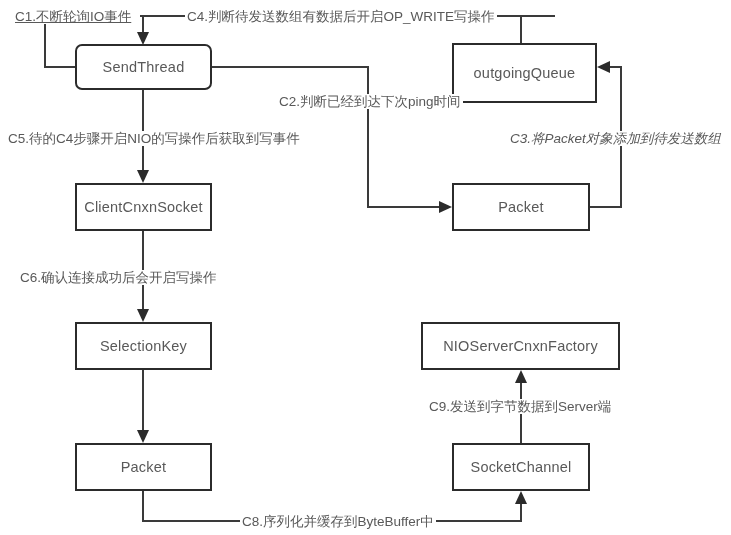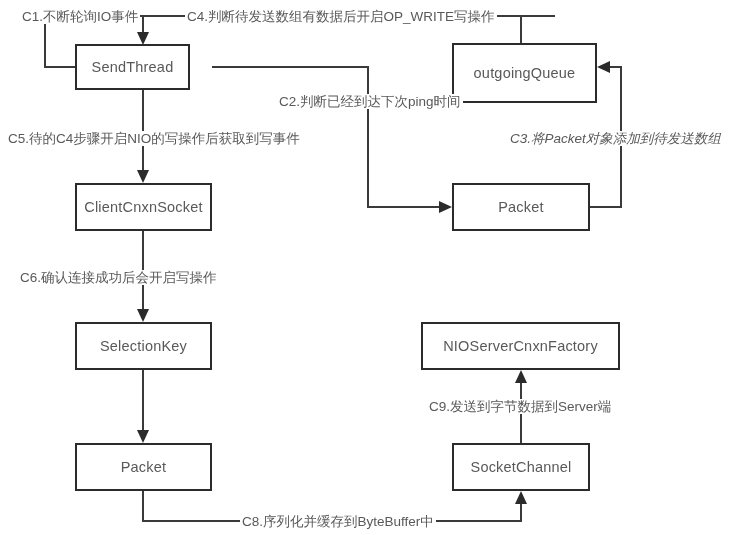--- a/index.html
+++ b/index.html
@@ -86,21 +86,21 @@
     <polygon points="143,443 137,430 149,430"></polygon>
 
     <path d="M 143 491 L 143 521 L 521 521 L 521 500"></path>
     <polygon points="521,491 515,504 527,504"></polygon>
 
     <path d="M 521 443 L 521 379"></path>
     <polygon points="521,370 515,383 527,383"></polygon>
 
   </svg>
 
-  <div class="node" style="left:75px; top:44px; width:115px; height:46px;">
+  <div class="node" style="left:75px; top:44px; width:137px; height:46px;border-radius:7px;">
     <span>SendThread</span>
   </div>
 
   <div class="node" style="left:452px; top:43px; width:145px; height:60px;">
     <span>outgoingQueue</span>
   </div>
 
   <div class="node" style="left:75px; top:183px; width:137px; height:48px;">
     <span>ClientCnxnSocket</span>
   </div>
@@ -118,21 +118,21 @@
   </div>
 
   <div class="node" style="left:75px; top:443px; width:137px; height:48px;">
     <span>Packet</span>
   </div>
 
   <div class="node" style="left:452px; top:443px; width:138px; height:48px;">
     <span>SocketChannel</span>
   </div>
 
-  <div class="edge-label" style="left:20px; top:9px;">C1.不断轮询IO事件</div>
+  <div class="edge-label" style="left:13px; top:9px;text-decoration:underline;">C1.不断轮询IO事件</div>
 
   <div class="edge-label" style="left:185px; top:9px;">C4.判断待发送数组有数据后开启OP_WRITE写操作</div>
 
   <div class="edge-label" style="left:277px; top:94px;">C2.判断已经到达下次ping时间</div>
 
   <div class="edge-label" style="left:508px; top:131px;font-style:italic;">C3.将Packet对象添加到待发送数组</div>
 
   <div class="edge-label" style="left:6px; top:131px;">C5.待的C4步骤开启NIO的写操作后获取到写事件</div>
 
   <div class="edge-label" style="left:18px; top:270px;">C6.确认连接成功后会开启写操作</div>

